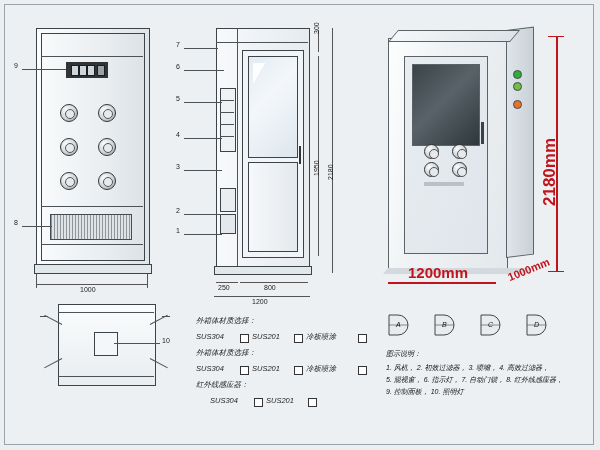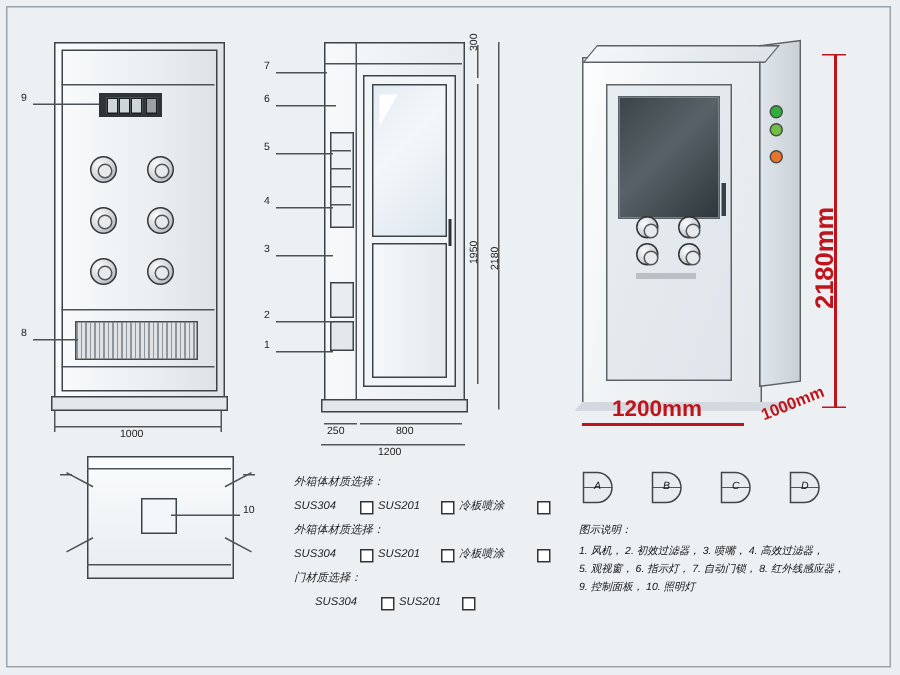--- a/index.html
+++ b/index.html
@@ -208,21 +208,21 @@
     <span class="chk" style="position:absolute;left:160px;top:18px;"></span>
 
     <div class="spec" style="left:0;top:32px;">外箱体材质选择：</div>
     <div class="spec" style="left:0;top:48px;">SUS304</div>
     <span class="chk" style="position:absolute;left:42px;top:50px;"></span>
     <div class="spec" style="left:56px;top:48px;">SUS201</div>
     <span class="chk" style="position:absolute;left:96px;top:50px;"></span>
     <div class="spec" style="left:110px;top:48px;">冷板喷涂</div>
     <span class="chk" style="position:absolute;left:160px;top:50px;"></span>
 
-    <div class="spec" style="left:0;top:64px;">门材质选择：</div>
+    <div class="spec" style="left:0;top:64px;">红外线感应器：</div>
     <div class="spec" style="left:14px;top:80px;">SUS304</div>
     <span class="chk" style="position:absolute;left:56px;top:82px;"></span>
     <div class="spec" style="left:70px;top:80px;">SUS201</div>
     <span class="chk" style="position:absolute;left:110px;top:82px;"></span>
   </div>
 
   <div class="panel" style="left:386px;top:312px;width:200px;height:100px;">
 
     <div class="legicon" style="left:0;top:0;">
       <svg width="26" height="26" viewBox="0 0 26 26">

